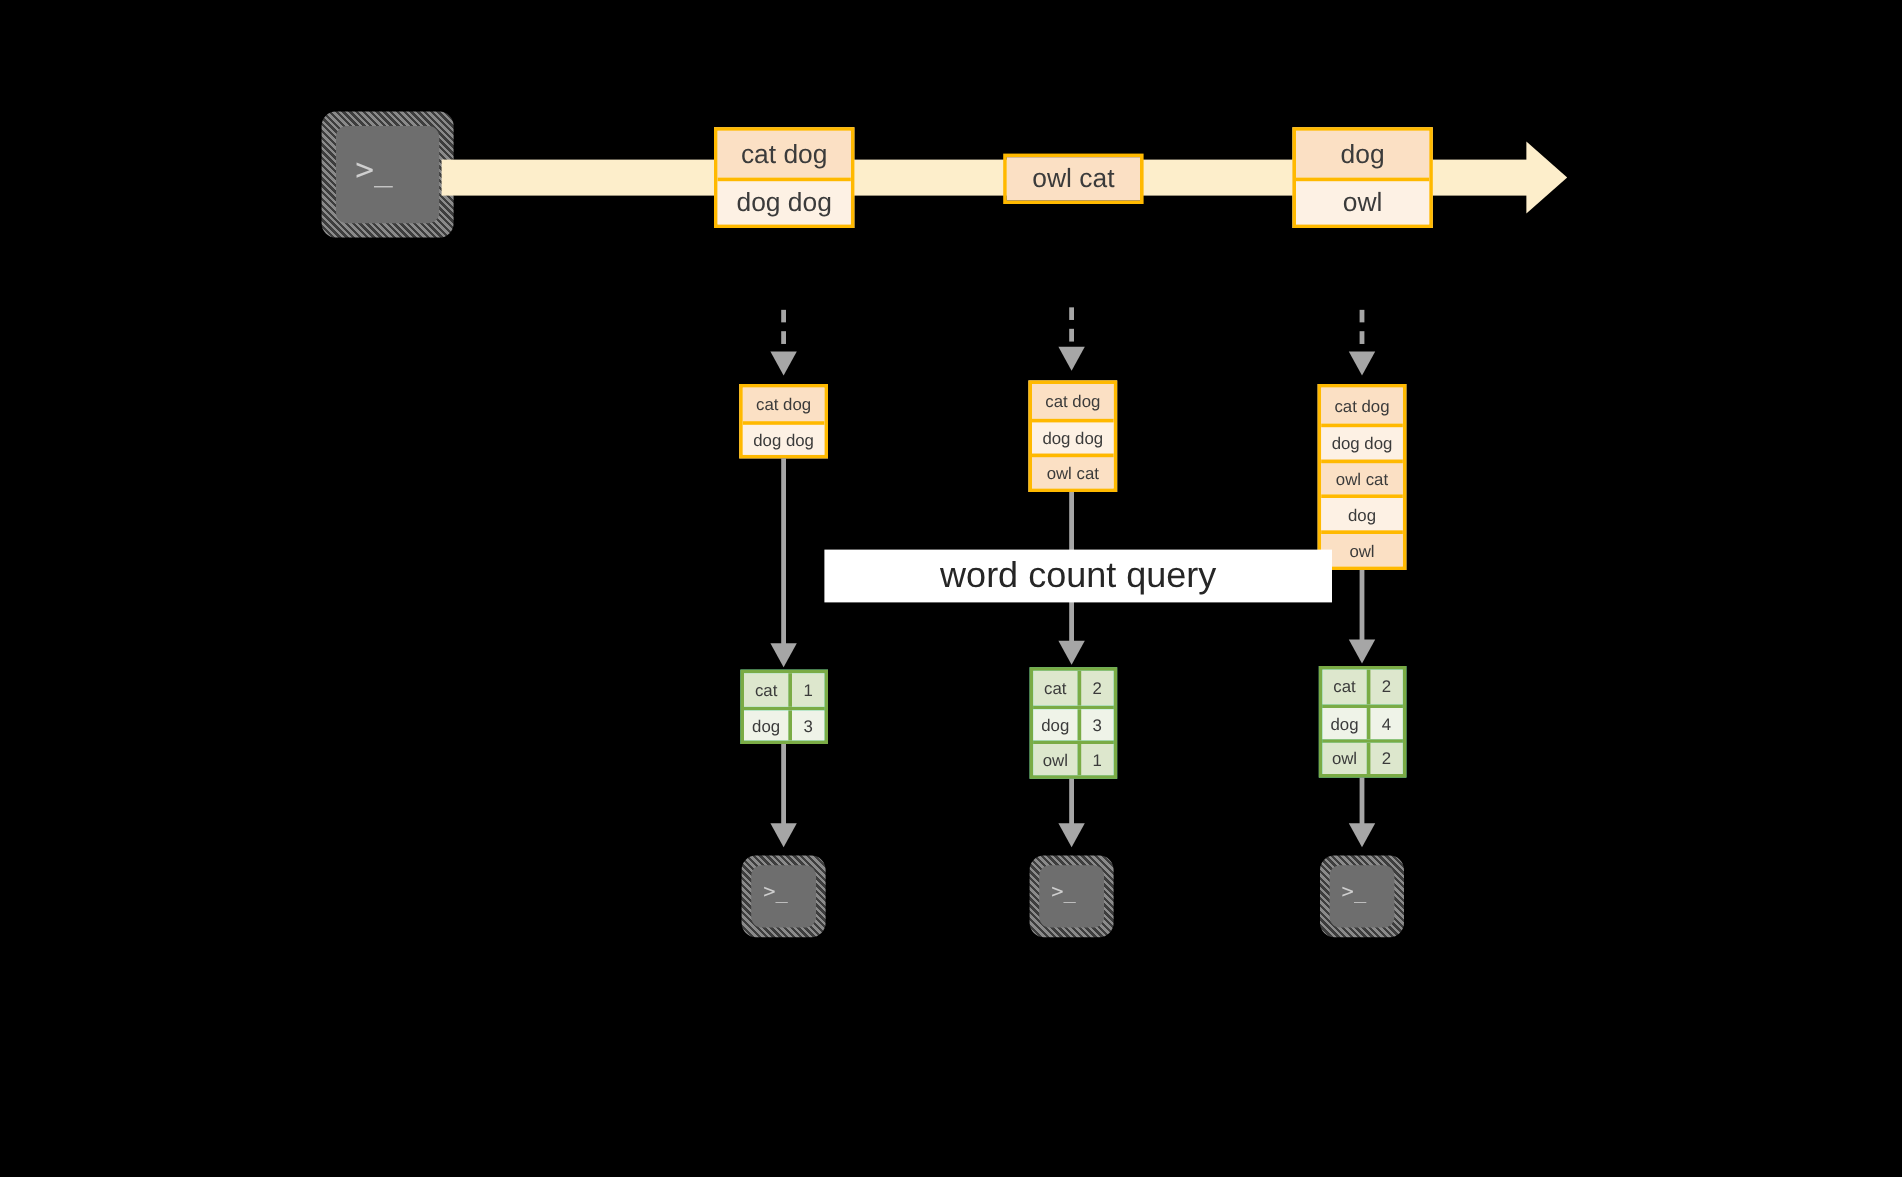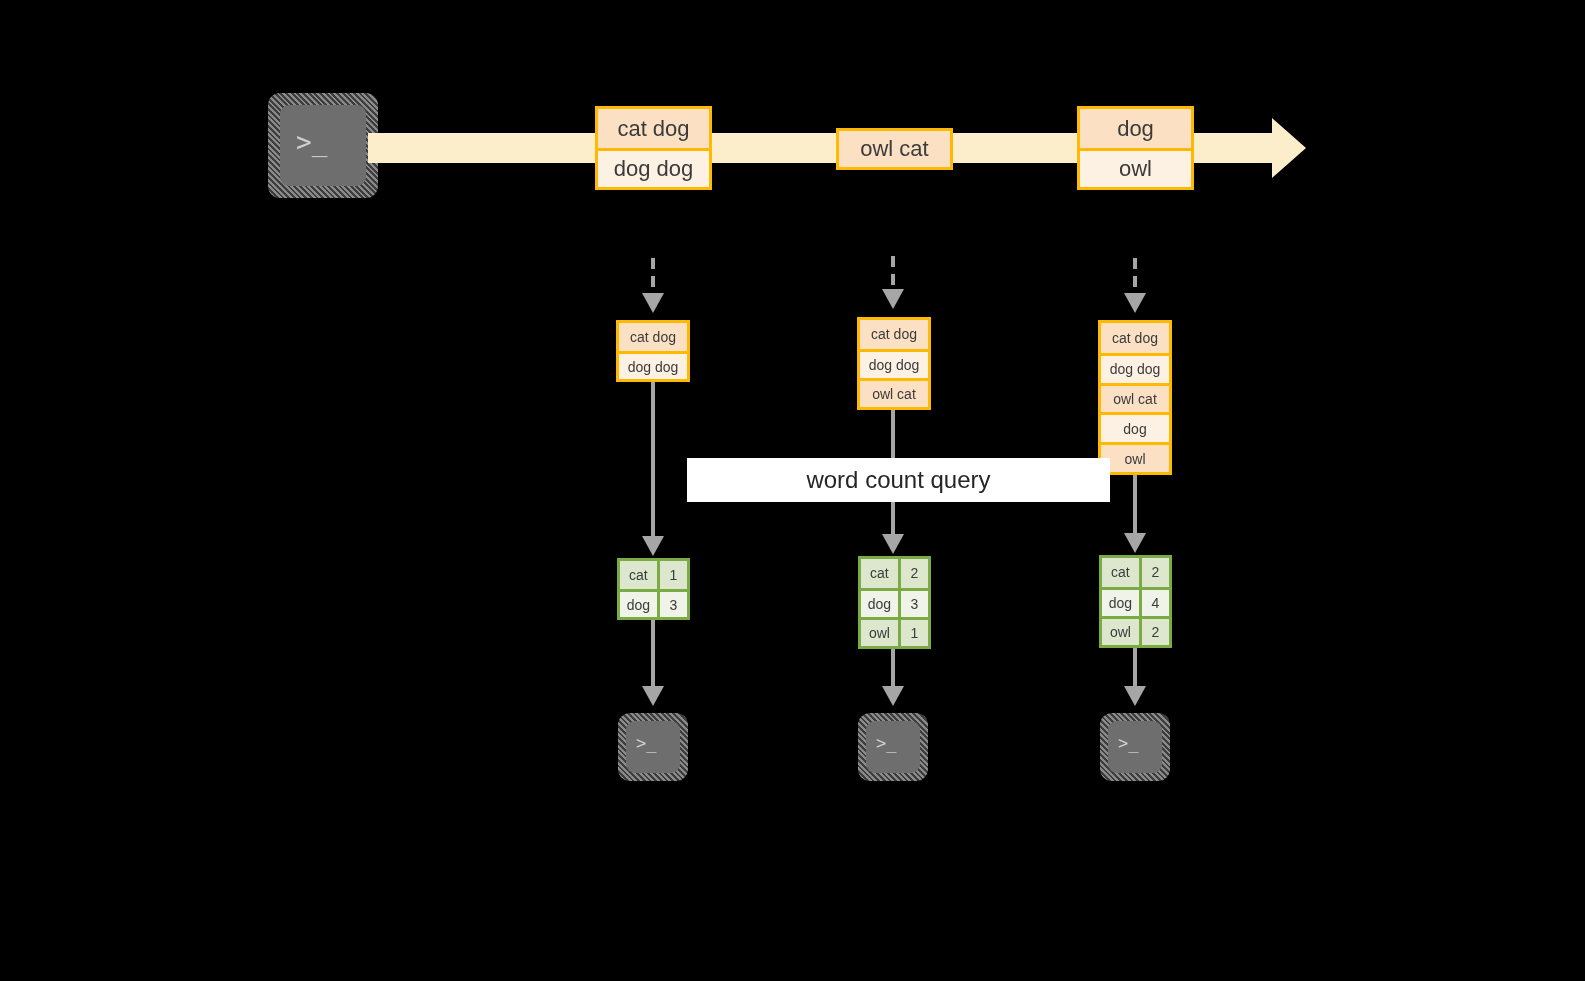--- a/index.html
+++ b/index.html
@@ -253,17 +253,17 @@
   </div>
 
   <div class="vline" style="left:1133px; top:648px; height:39px;"></div>
   <div class="vhead" style="left:1124px; top:686px;"></div>
 
   <div class="terminal-wrap" style="left:1100px; top:713px; width:70px; height:68px;">
     <div class="terminal-inner" style="left:8px; top:8px; right:8px; bottom:8px;"></div>
     <div class="prompt" style="left:18px; top:22px; font-size:17px;">&gt;_</div>
   </div>
 
-  <div class="querybar" style="left:687px; top:458px; width:423px; height:44px; font-size:24px;">
+  <div class="querybar" style="left:687px; top:458px; width:423px; height:44px; font-size:30px;">
     <span>word count query</span>
   </div>
 
 </div>
 
 </body></html>

